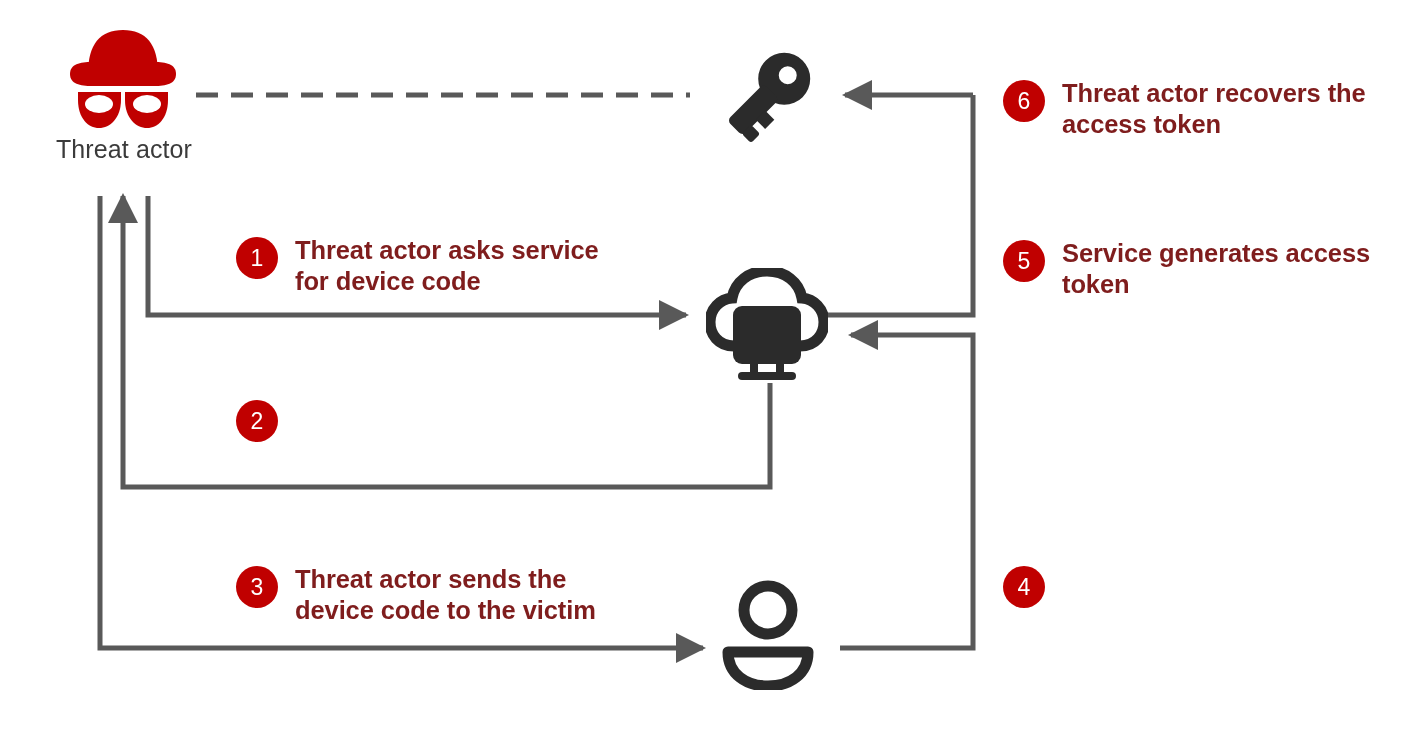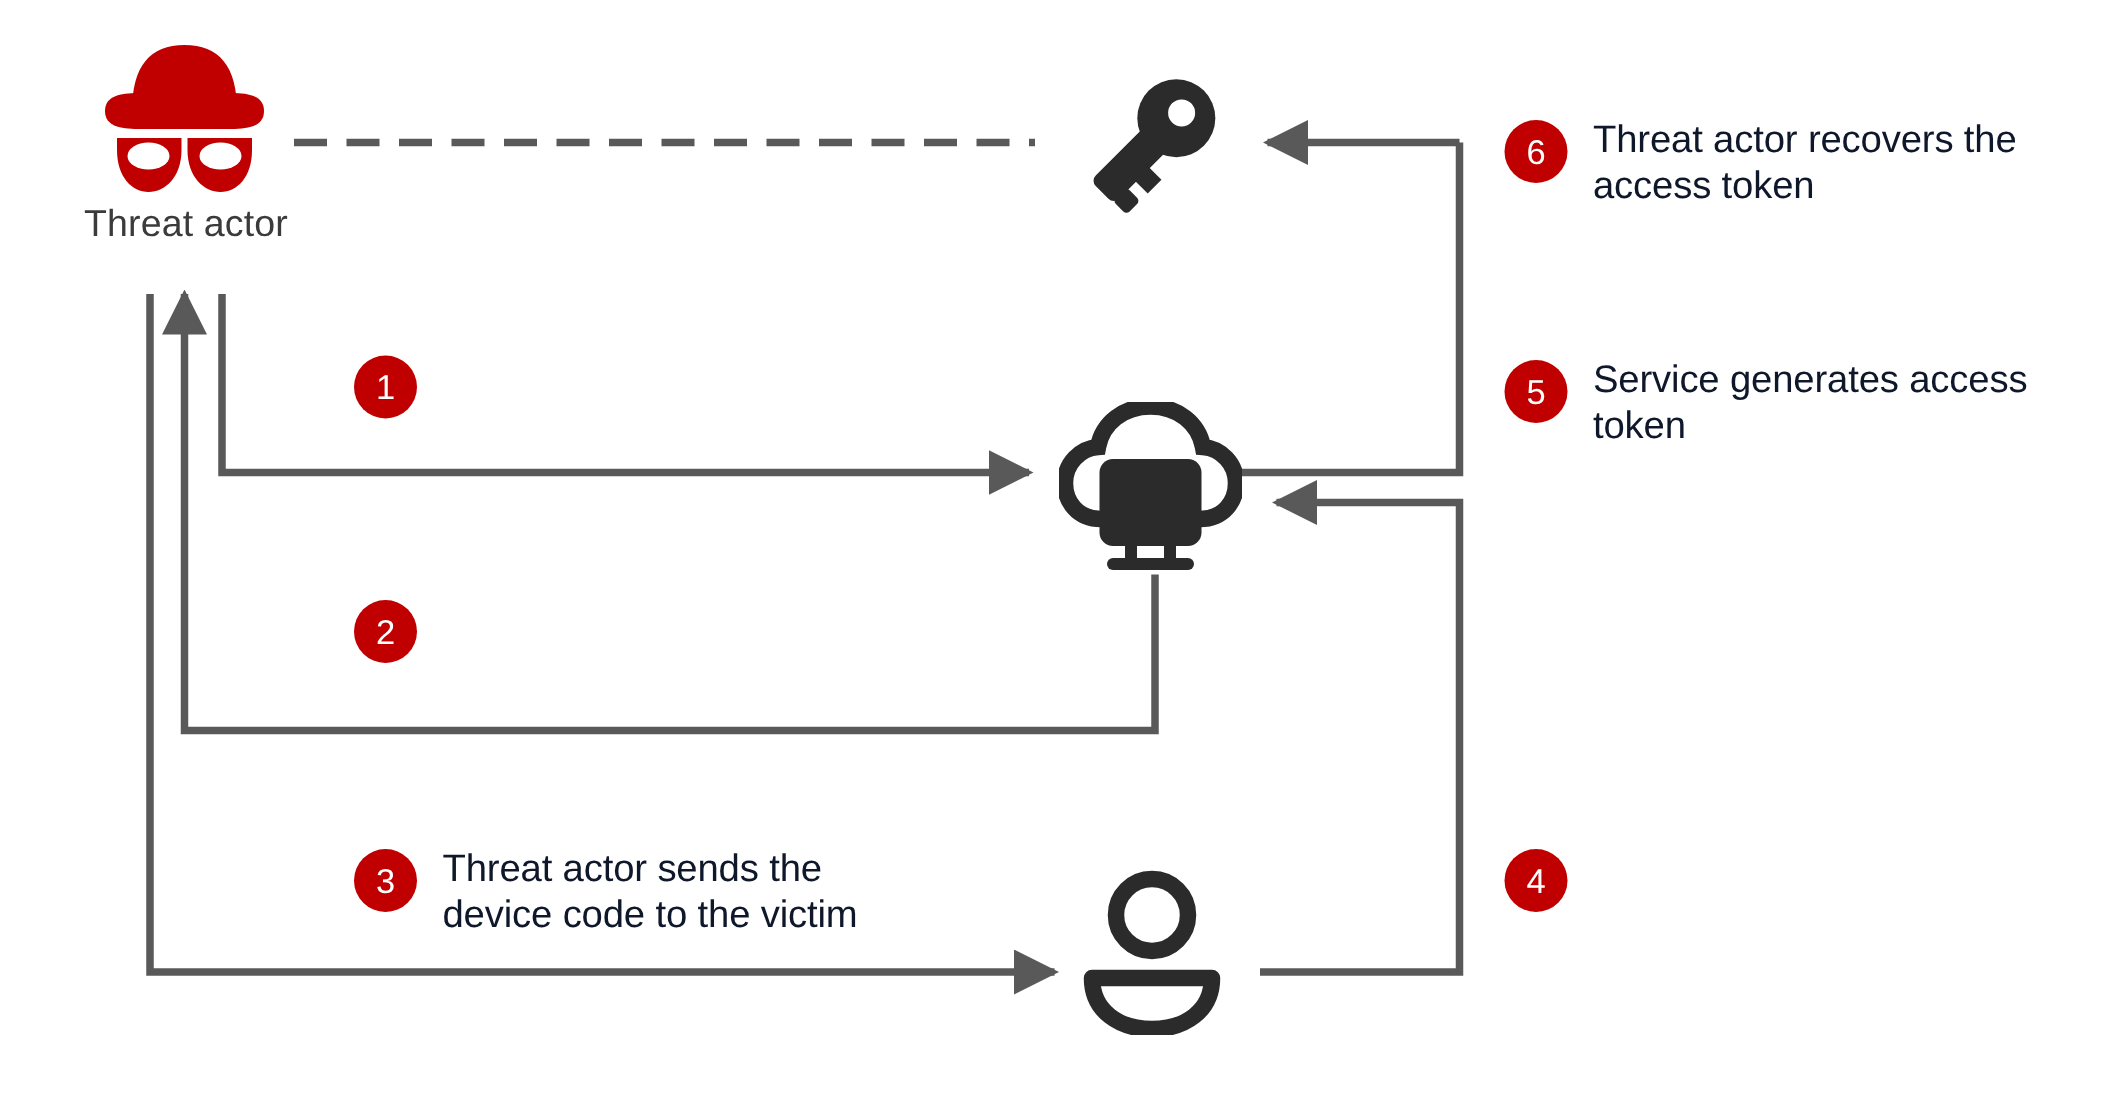--- a/index.html
+++ b/index.html
@@ -49,22 +49,22 @@
     font-size: 23px;
     line-height: 42px;
     text-align: center;
     font-weight: 400;
     margin-top: 2px;
   }
   .step-text {
     margin-left: 17px;
     font-size: 25.5px;
     line-height: 31px;
-    color: #0f172a;
-    font-weight: 400;
+    color: #7f1d1d;
+    font-weight: 700;
     white-space: pre-line;
     letter-spacing: -0.1px;
   }
 </style>
 </head>
 <body>
 
 <div id="canvas">
 
   <svg id="wires" viewBox="0 0 1410 735" xmlns="http://www.w3.org/2000/svg">
@@ -141,20 +141,22 @@
 
   <div class="icon-box" style="left:712px; top:578px; width:112px; height:112px;">
     <svg width="112" height="112" viewBox="0 0 112 112" xmlns="http://www.w3.org/2000/svg">
       <circle cx="56" cy="32" r="24" fill="none" stroke="#2b2b2b" stroke-width="11"></circle>
       <path d="M 16 74 L 96 74 C 96 96 78 108 56 108 C 34 108 16 96 16 74 Z" fill="none" stroke="#2b2b2b" stroke-width="11" stroke-linejoin="round"></path>
     </svg>
   </div>
 
   <div class="step" style="left:236px; top:235px; width:380px;">
     <div class="step-badge">1</div>
+    <div class="step-text">Threat actor asks service
+for device code</div>
   </div>
 
   <div class="step" style="left:236px; top:398px; width:380px;">
     <div class="step-badge">2</div>
   </div>
 
   <div class="step" style="left:236px; top:564px; width:390px;">
     <div class="step-badge">3</div>
     <div class="step-text">Threat actor sends the
 device code to the victim</div>

